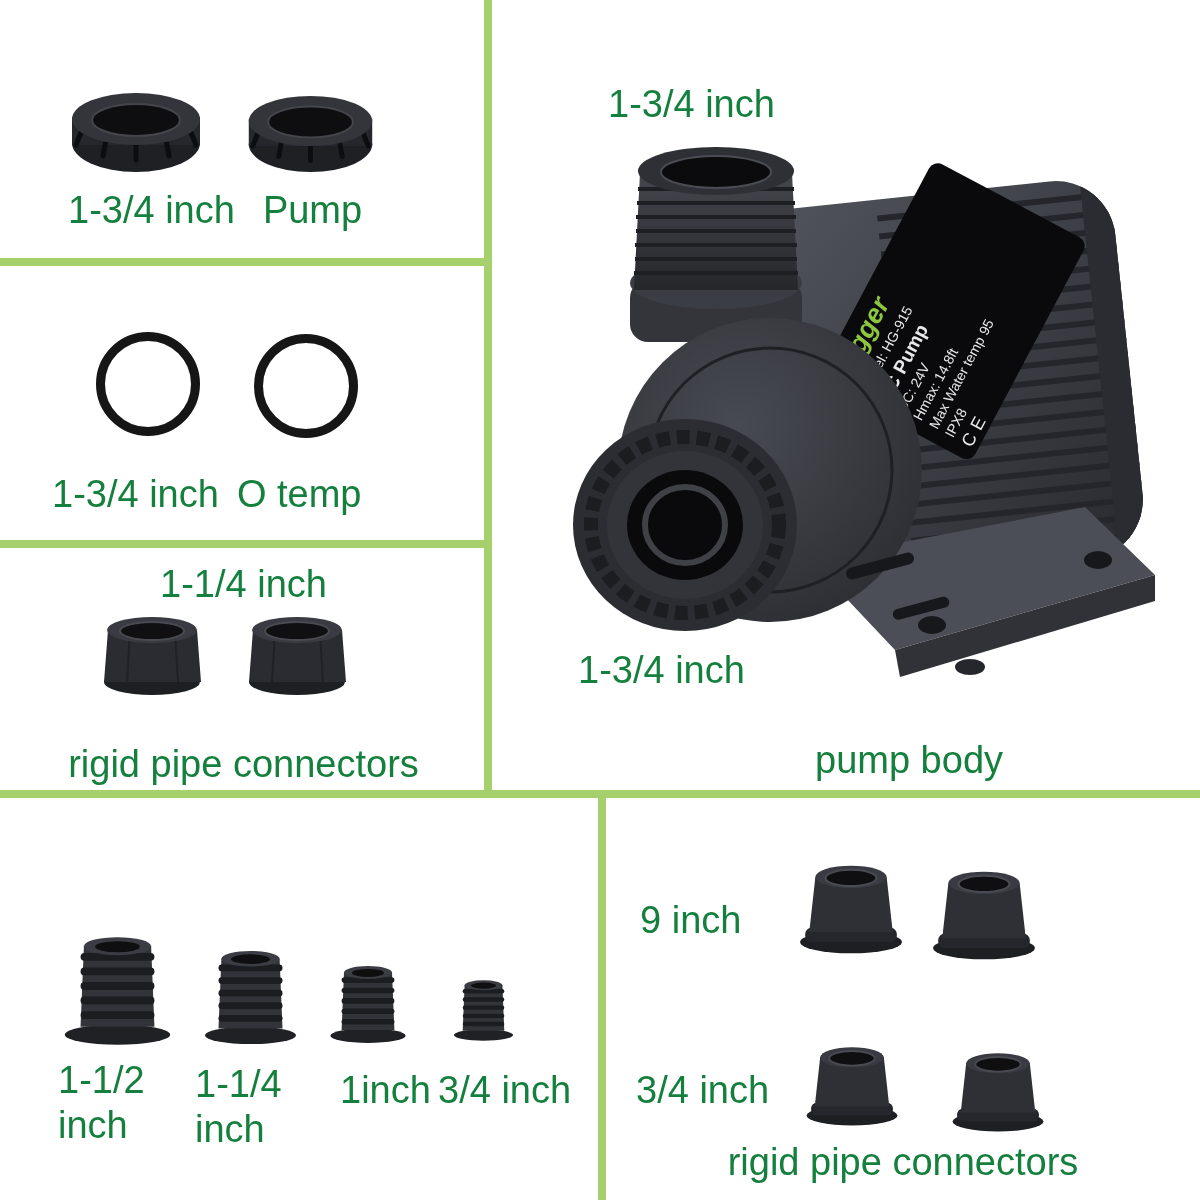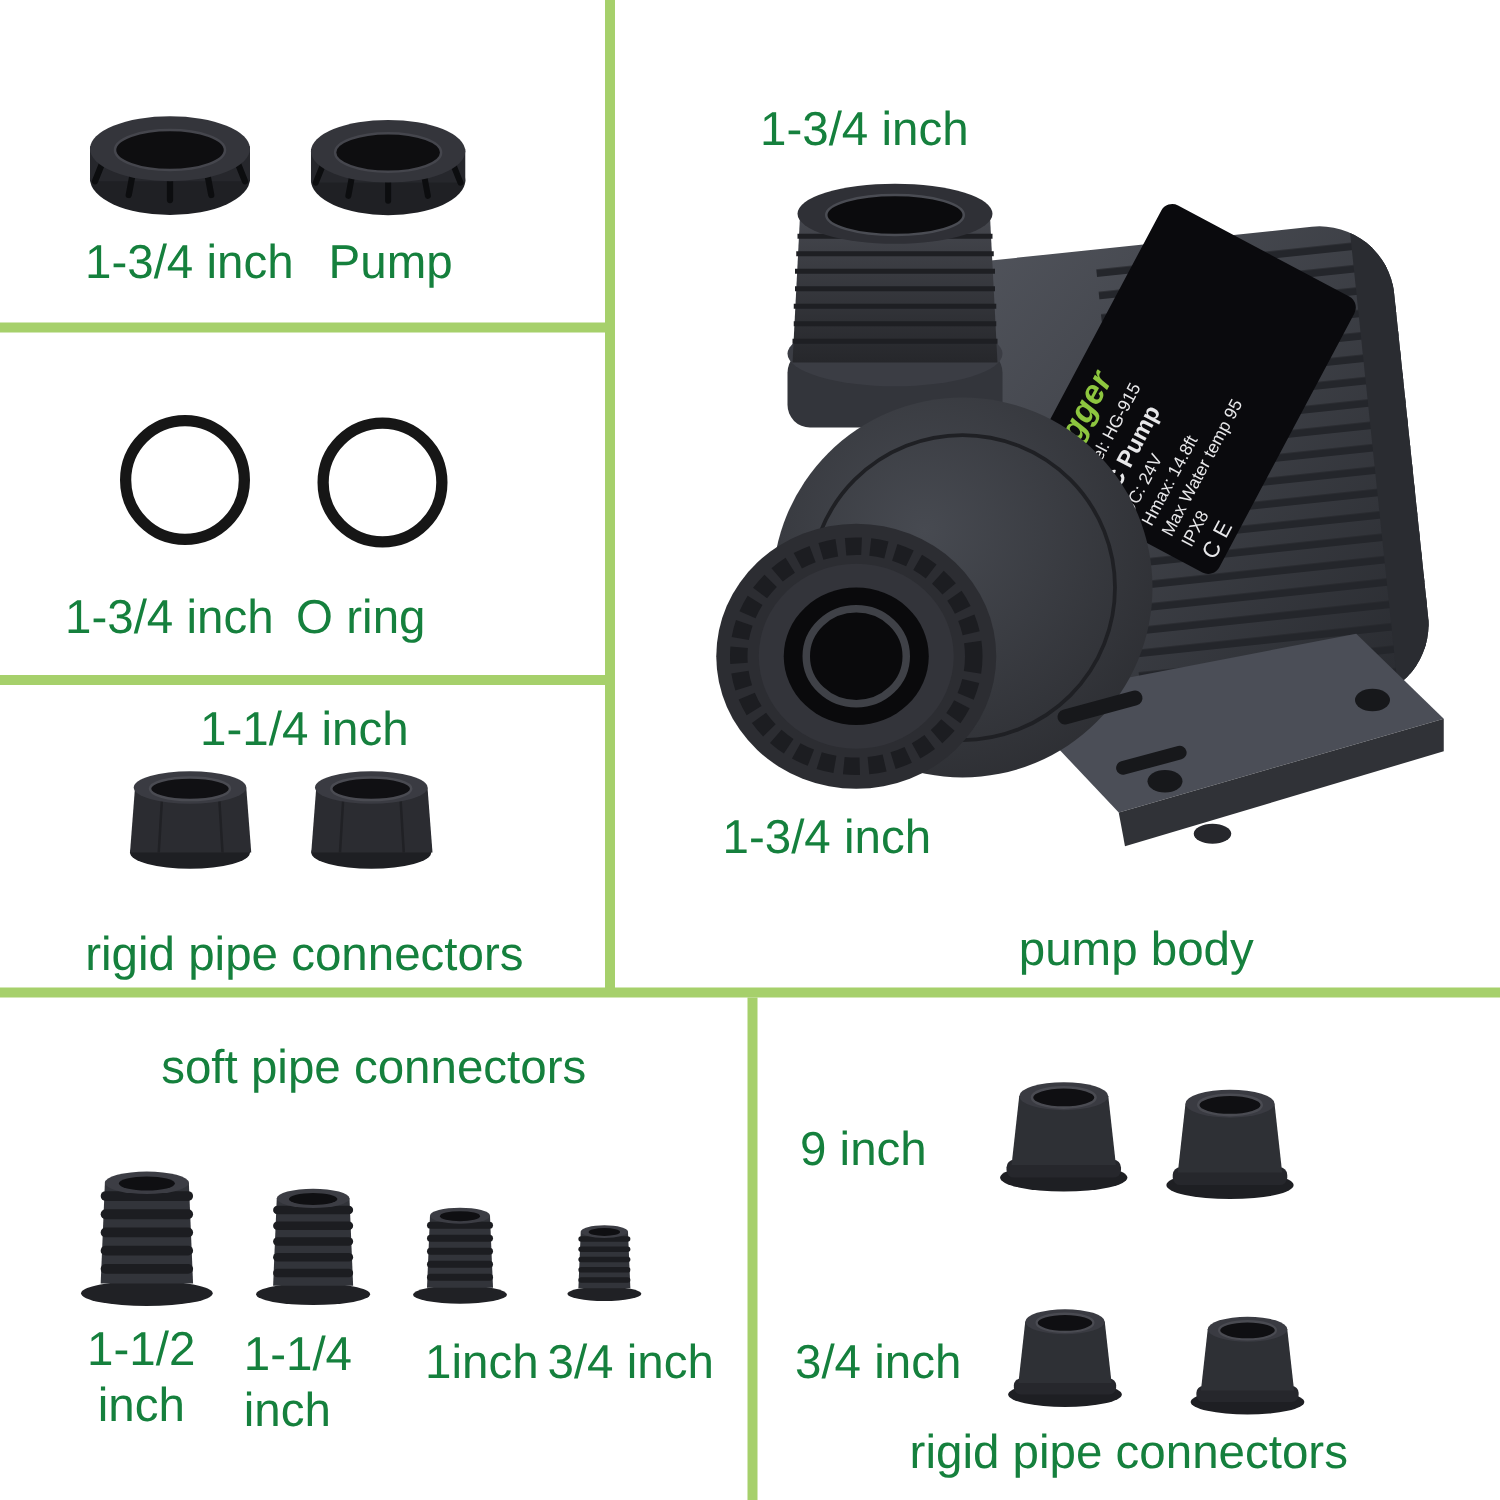--- a/index.html
+++ b/index.html
@@ -57,21 +57,21 @@
   </svg>
   <div class="lbl row-label" style="left:68px;top:188px;">
     <span>1-3/4 inch</span>
     <span>Pump</span>
   </div>
 
   <div class="oring" style="left:96px;top:332px;width:86px;height:86px;"></div>
   <div class="oring" style="left:254px;top:334px;width:86px;height:86px;"></div>
   <div class="lbl row-label" style="left:52px;top:472px;gap:18px;">
     <span>1-3/4 inch</span>
-    <span>O ring</span>
+    <span>O temp</span>
   </div>
 
   <div class="lbl center" style="left:0;top:562px;width:487px;">1-1/4 inch</div>
   <svg class="part" style="left:100px;top:612px;" width="105" height="85" viewBox="0 0 105 85">
     <ellipse cx="52" cy="70" rx="48" ry="13" fill="#1e1f23"></ellipse>
     <polygon points="8,18 97,18 101,70 4,70" fill="#2b2c31"></polygon>
     <line x1="30" y1="20" x2="27" y2="70" stroke="#202125" stroke-width="2"></line>
     <line x1="75" y1="20" x2="78" y2="70" stroke="#202125" stroke-width="2"></line>
     <ellipse cx="52" cy="18" rx="45" ry="13" fill="#3a3b42"></ellipse>
     <ellipse cx="52" cy="19" rx="32" ry="9" fill="#101013"></ellipse>
@@ -81,21 +81,20 @@
     <ellipse cx="52" cy="70" rx="48" ry="13" fill="#1e1f23"></ellipse>
     <polygon points="8,18 97,18 101,70 4,70" fill="#2b2c31"></polygon>
     <line x1="30" y1="20" x2="27" y2="70" stroke="#202125" stroke-width="2"></line>
     <line x1="75" y1="20" x2="78" y2="70" stroke="#202125" stroke-width="2"></line>
     <ellipse cx="52" cy="18" rx="45" ry="13" fill="#3a3b42"></ellipse>
     <ellipse cx="52" cy="19" rx="32" ry="9" fill="#101013"></ellipse>
     <ellipse cx="52" cy="19" rx="32" ry="9" fill="none" stroke="#4a4b52" stroke-width="2"></ellipse>
   </svg>
   <div class="lbl center" style="left:0;top:742px;width:487px;">rigid pipe connectors</div>
 
-  <div class="lbl center" style="left:0;top:832px;width:598px;">soft pipe connectors</div>
 
   <svg class="part" style="left:60px;top:935px;" width="115" height="112" viewBox="0 0 100 100">
     <ellipse cx="50" cy="89" rx="47" ry="9" fill="#202125"></ellipse>
     <polygon points="20,10 80,10 83,82 17,82" fill="#32343a"></polygon>
     <rect x="17" y="16" width="66" height="7" rx="3.5" fill="#1c1d21"></rect>
     <rect x="17" y="29" width="66" height="7" rx="3.5" fill="#1c1d21"></rect>
     <rect x="17" y="42" width="66" height="7" rx="3.5" fill="#1c1d21"></rect>
     <rect x="17" y="55" width="66" height="7" rx="3.5" fill="#1c1d21"></rect>
     <rect x="17" y="68" width="66" height="7" rx="3.5" fill="#1c1d21"></rect>
     <ellipse cx="50" cy="10" rx="30" ry="8" fill="#3c3d44"></ellipse>
@@ -128,21 +127,21 @@
     <polygon points="20,10 80,10 83,82 17,82" fill="#32343a"></polygon>
     <rect x="17" y="16" width="66" height="7" rx="3.5" fill="#1c1d21"></rect>
     <rect x="17" y="29" width="66" height="7" rx="3.5" fill="#1c1d21"></rect>
     <rect x="17" y="42" width="66" height="7" rx="3.5" fill="#1c1d21"></rect>
     <rect x="17" y="55" width="66" height="7" rx="3.5" fill="#1c1d21"></rect>
     <rect x="17" y="68" width="66" height="7" rx="3.5" fill="#1c1d21"></rect>
     <ellipse cx="50" cy="10" rx="30" ry="8" fill="#3c3d44"></ellipse>
     <ellipse cx="50" cy="10.5" rx="20" ry="5" fill="#0f0f12"></ellipse>
   </svg>
 
-  <div class="lbl wrap" style="left:58px;top:1058px;width:110px;text-align:center;">1-1/2 inch</div>
+  <div class="lbl wrap" style="left:58px;top:1058px;width:110px;">1-1/2 inch</div>
   <div class="lbl wrap" style="left:195px;top:1062px;width:110px;">1-1/4 inch</div>
   <div class="lbl" style="left:340px;top:1068px;">1inch</div>
   <div class="lbl" style="left:438px;top:1068px;">3/4 inch</div>
 
   <svg class="part" style="left:500px;top:55px;" width="660" height="660" viewBox="0 0 660 660">
     <defs>
       <linearGradient id="gBody" x1="0" y1="0" x2="1" y2="1">
         <stop offset="0" stop-color="#53565e"></stop>
         <stop offset="1" stop-color="#282a2f"></stop>
       </linearGradient>

